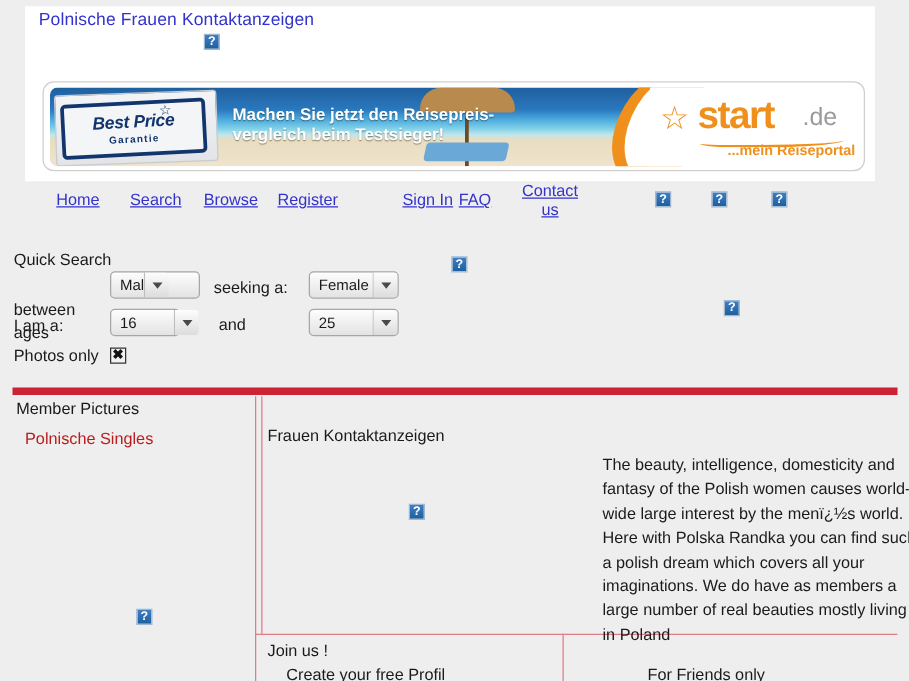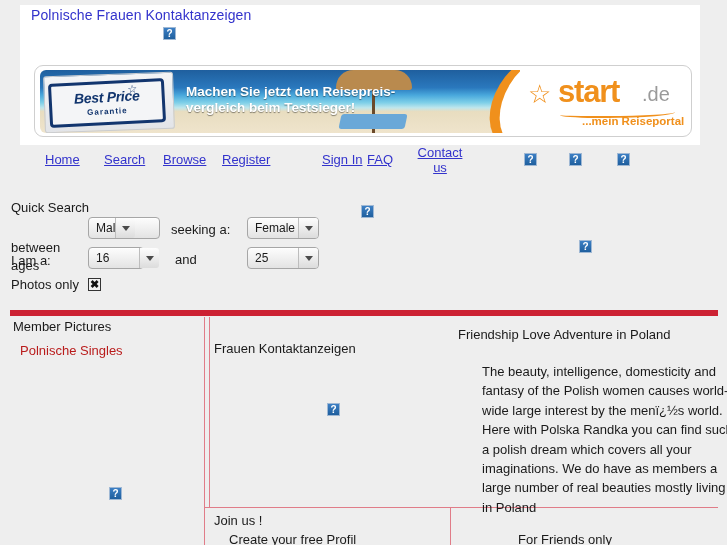--- a/index.html
+++ b/index.html
@@ -512,16 +512,15 @@
 
   <div id="member-pictures">Member Pictures</div>
   <div id="polnische-singles">Polnische Singles</div>
   <span id="left-broken" class="broken-img" title="?"></span>
 
   <div id="frauen-heading">Frauen Kontaktanzeigen</div>
   <span id="mid-broken" class="broken-img" title="?"></span>
   <div id="join-us">Join us !</div>
   <div id="join-sub">Create your free Profil</div>
 
-  <div id="right-heading">Friendship Love Adventure in Poland</div>
   <div id="right-body">The beauty, intelligence, domesticity and fantasy of the Polish women causes world-wide large interest by the menï¿½s world. Here with Polska Randka you can find such a polish dream which covers all your imaginations. We do have as members a large number of real beauties mostly living in Poland</div>
   <div id="club-sub">For Friends only</div>
 </div>
 
 </body></html>

